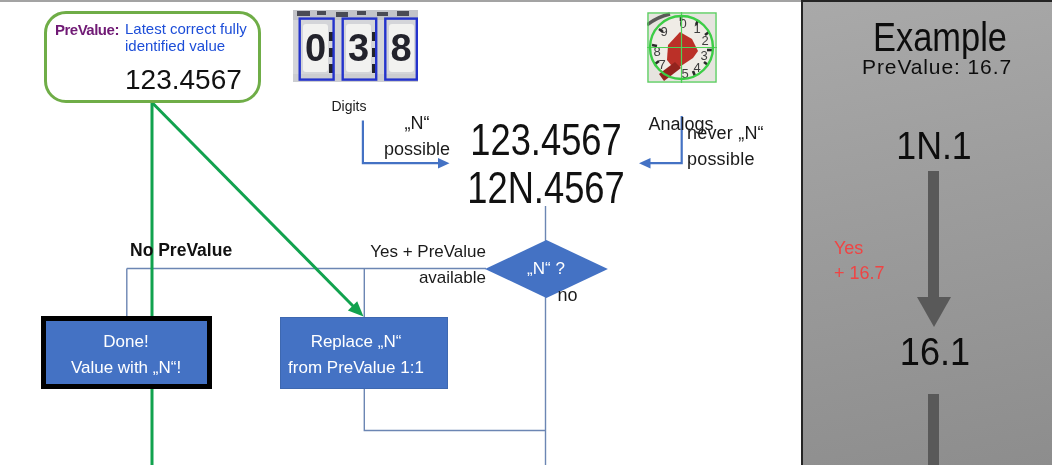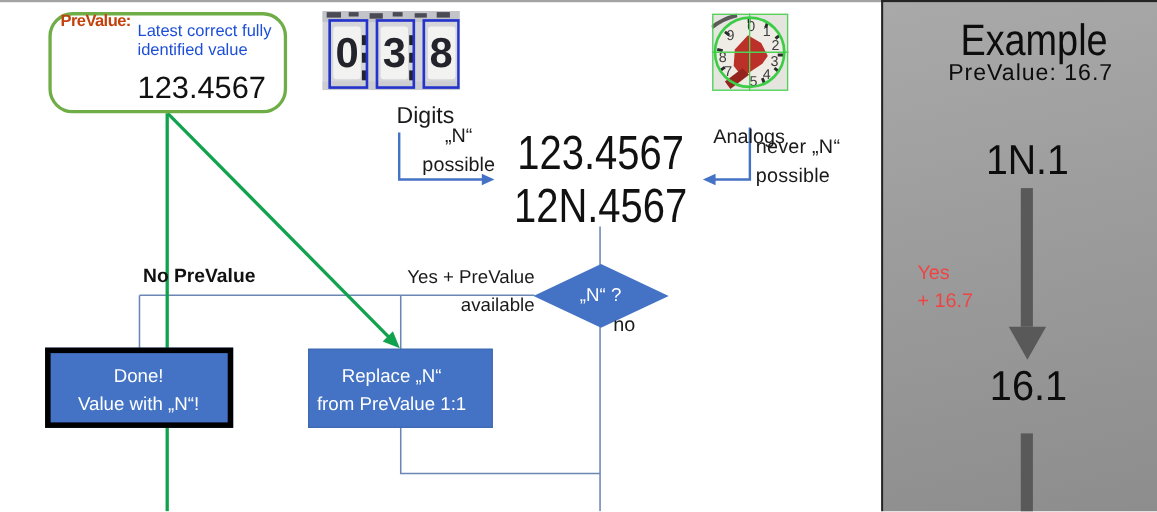--- a/index.html
+++ b/index.html
@@ -33,21 +33,21 @@
 
   <g stroke="#4472c4" stroke-width="2.2" fill="none">
     <polyline points="362.9,120.5 362.9,163.2 440,163.2"></polyline>
     <polyline points="681.7,116 681.7,163.2 648,163.2"></polyline>
   </g>
   <polygon fill="#4472c4" points="449.5,163.2 438,157.9 438,168.5"></polygon>
   <polygon fill="#4472c4" points="639,163.2 650.5,157.9 650.5,168.5"></polygon>
 </svg>
 
 <div class="abs" style="left:44px;top:11px;width:217px;height:92px;box-sizing:border-box;border:3px solid #6fad47;border-radius:22px;background:#fff;"></div>
-<div class="abs" style="left:55px;top:11px;font-size:15px;font-weight:bold;letter-spacing:-0.5px;color:#c2410c;">PreValue:</div>
+<div class="abs" style="left:55px;top:21px;font-size:15px;font-weight:bold;letter-spacing:-0.5px;color:#701a75;">PreValue:</div>
 <div class="abs" style="left:125px;top:21px;font-size:15px;line-height:16.5px;color:#1d4ed8;">Latest correct fully<br>identified value</div>
 <div class="abs" style="left:125px;top:64px;font-size:28px;color:#111;">123.4567</div>
 
 <svg class="abs" width="125" height="72" style="left:293px;top:10px" xmlns="http://www.w3.org/2000/svg">
   <rect x="0" y="0" width="125" height="72" fill="#d4d5d9"></rect>
   <rect x="0" y="0" width="125" height="10" fill="#c3c4c9"></rect>
   <rect x="0" y="64" width="125" height="8" fill="#cccdd1"></rect>
   <g fill="#4a4b55">
     <rect x="4" y="1" width="13" height="5"></rect>
     <rect x="24" y="1" width="9" height="4"></rect>
@@ -112,21 +112,21 @@
   <polygon points="33,20 45,27 51,39 46,46 28,58 20,48 21,33" fill="#bb3028"></polygon>
   <polygon points="28,50 34,56 17,69 12,62" fill="#93241e"></polygon>
   <g stroke="#4ed357" stroke-width="1.2" fill="none">
     <rect x="1" y="1" width="68" height="69"></rect>
     <line x1="0" y1="35.5" x2="70" y2="35.5"></line>
     <line x1="34.5" y1="0" x2="34.5" y2="71"></line>
   </g>
   <circle cx="34.5" cy="35.5" r="31.5" fill="none" stroke="#3ccd46" stroke-width="2.4"></circle>
 </svg>
 
-<div class="abs lbl" style="left:313px;top:92.5px;width:100px;text-align:right;font-size:21px;">Digits</div>
+<div class="abs lbl" style="left:299px;top:92.5px;width:100px;text-align:center;font-size:14px;">Digits</div>
 <div class="abs lbl" style="left:631px;top:90px;width:100px;text-align:center;font-size:18px;margin-top:21px;">Analogs</div>
 <div class="abs lbl" style="left:367px;top:110px;width:100px;text-align:center;font-size:18px;">„N“<br>possible</div>
 <div class="abs lbl" style="left:687px;top:119.5px;width:100px;text-align:left;font-size:18px;letter-spacing:0.2px;">never „N“<br>possible</div>
 
 <div class="abs" style="left:40px;top:117.3px;width:1012px;text-align:center;font-size:43.5px;line-height:47.7px;color:#111;transform:scaleX(0.835);">123.4567<br>12N.4567</div>
 
 <div class="abs lbl" style="left:130px;top:237px;font-weight:bold;font-size:17.5px;color:#111;">No PreValue</div>
 <div class="abs lbl" style="left:286px;top:238.5px;width:200px;text-align:right;">Yes + PreValue<br>available</div>
 <div class="abs" style="left:557.5px;top:282px;font-size:18px;line-height:26px;color:#1a1a1a;">no</div>
 <div class="abs" style="left:486px;top:259px;width:120px;text-align:center;font-size:17px;color:#fff;">„N“ ?</div>

